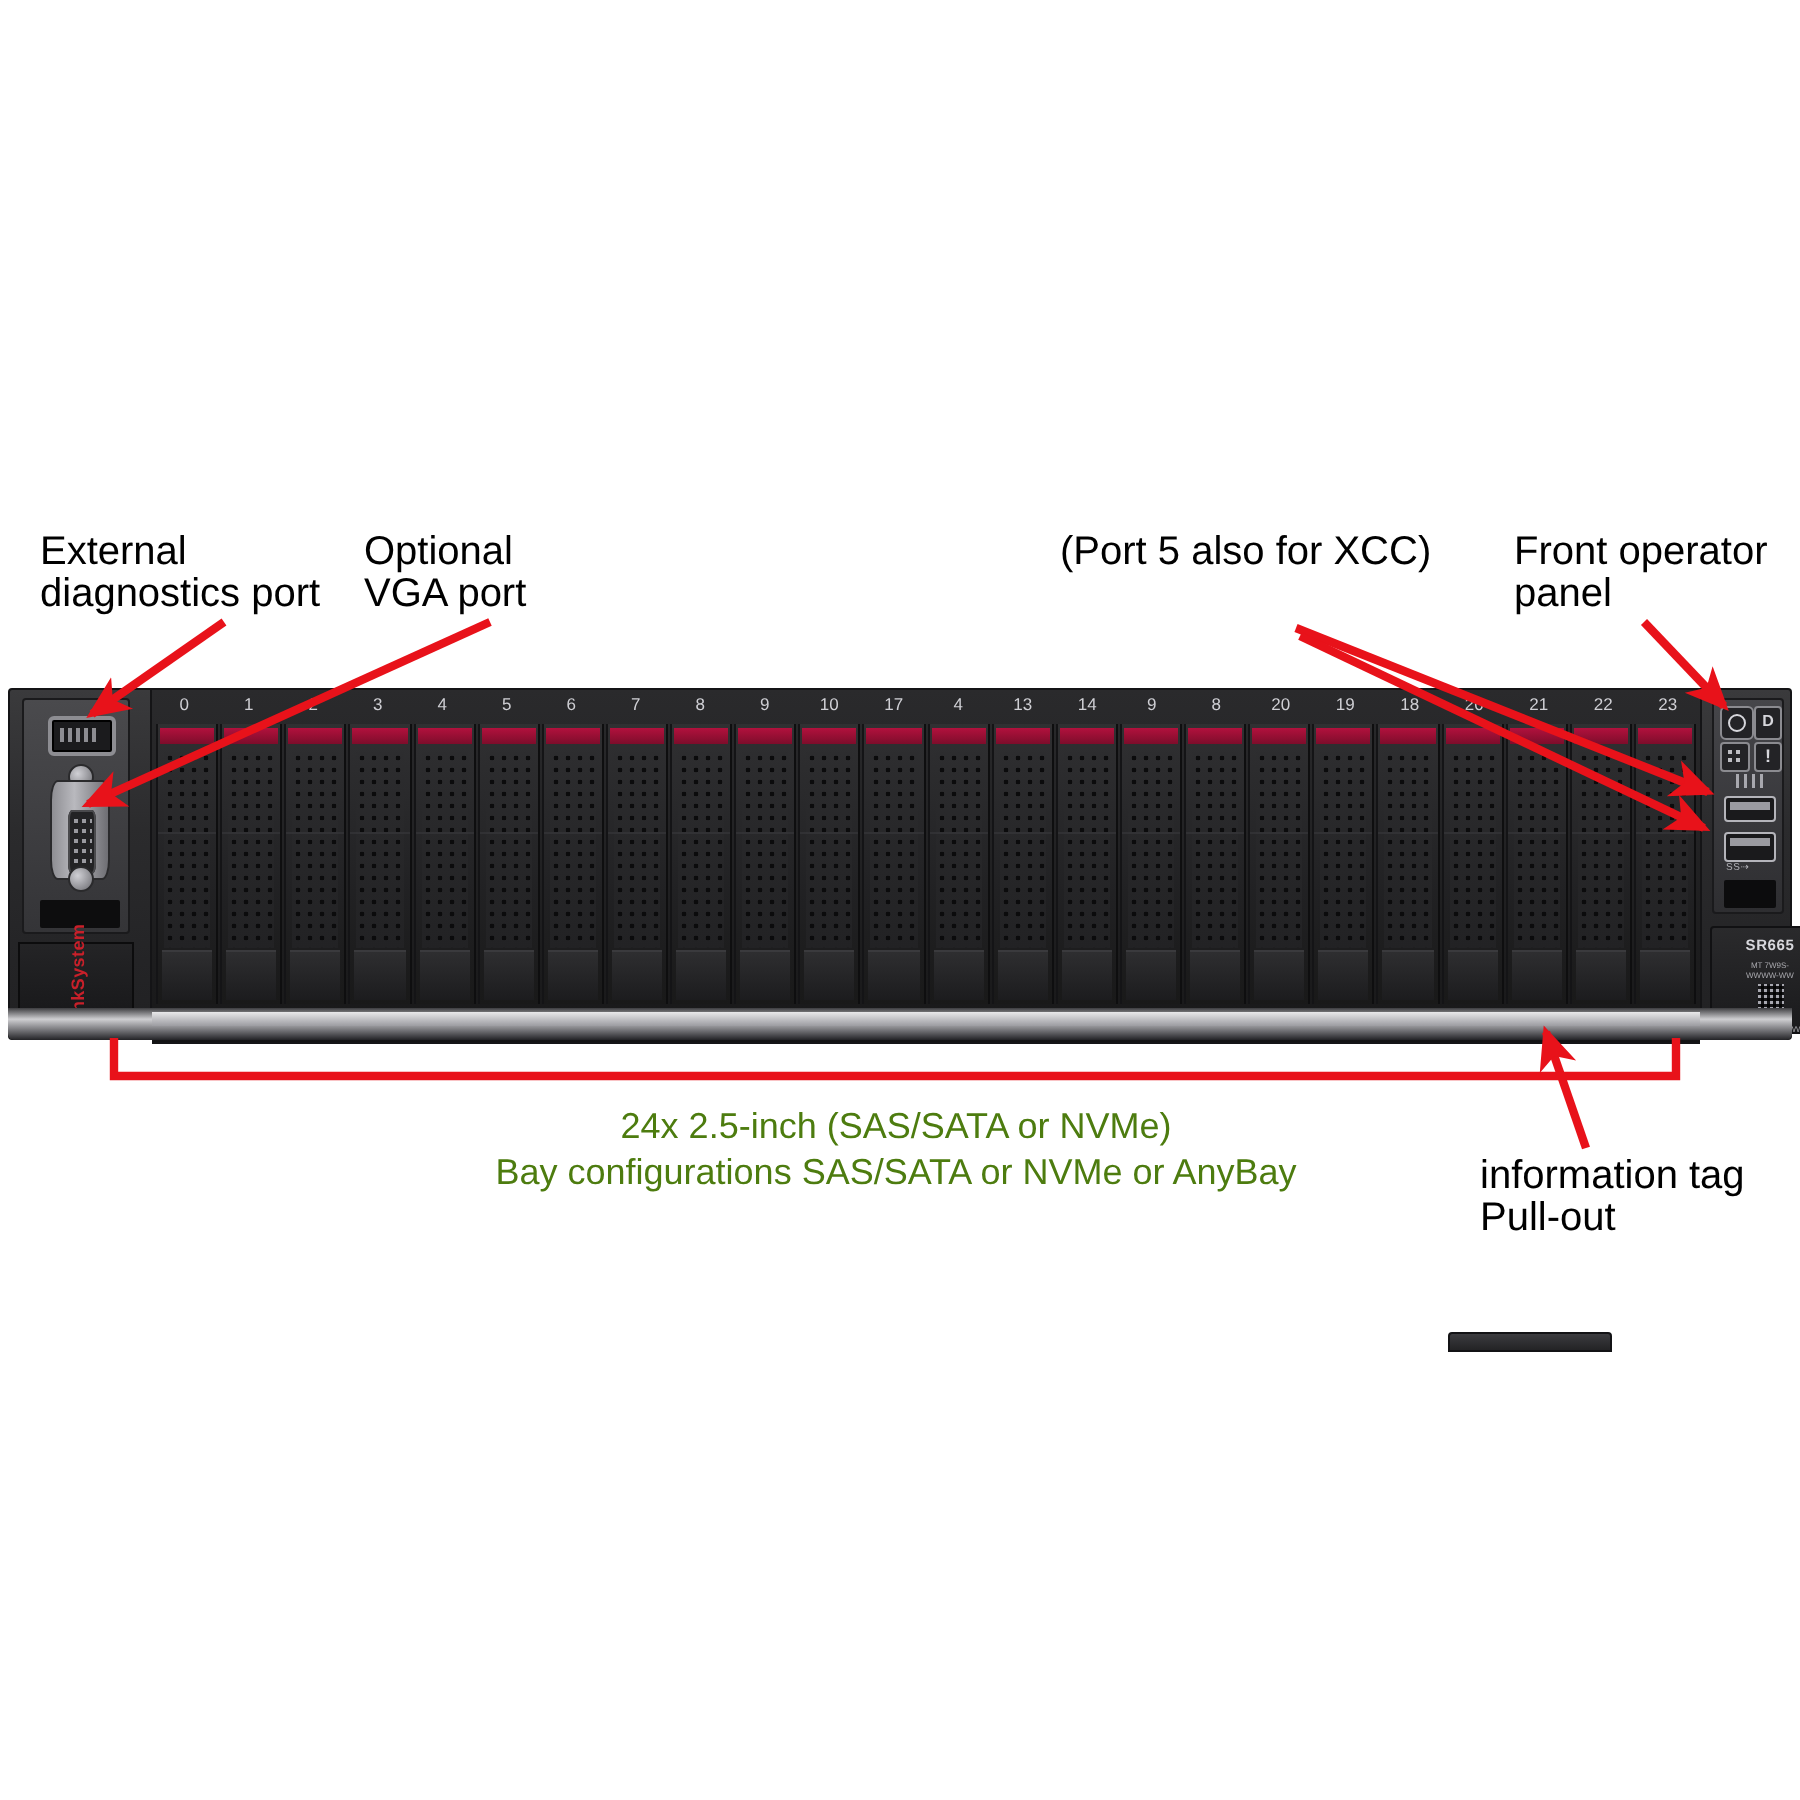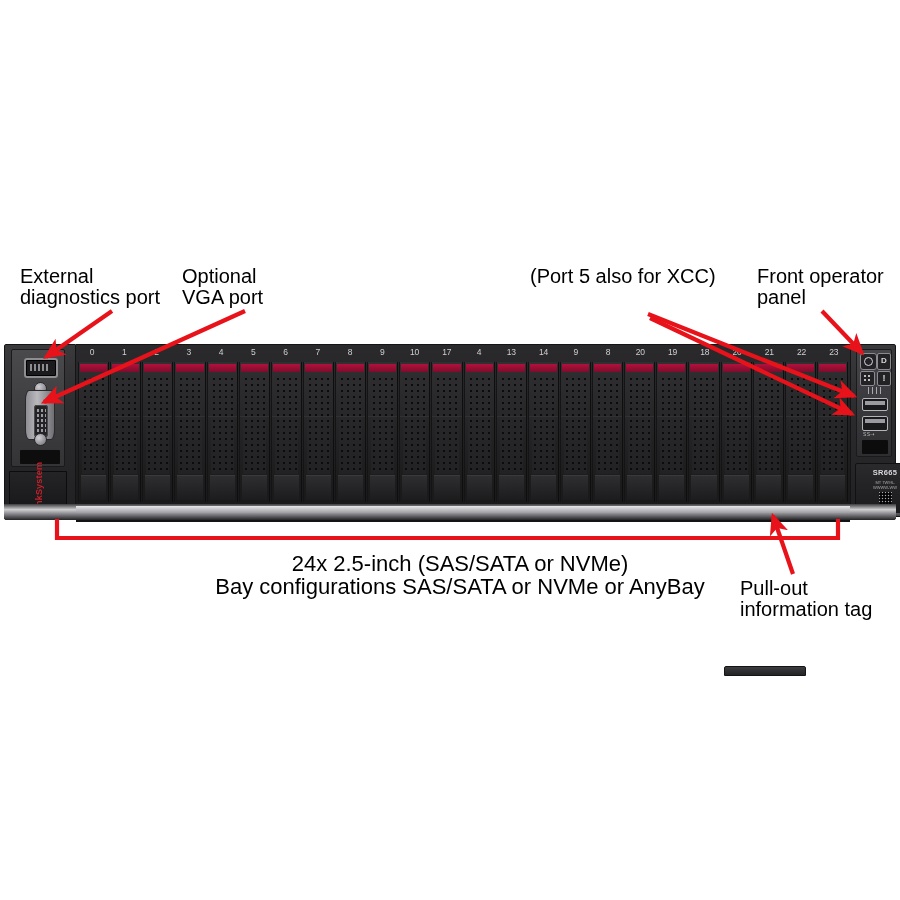--- a/index.html
+++ b/index.html
@@ -13,22 +13,22 @@
            color:#000;white-space:nowrap;}
   .callout .ln{display:block;}
 
   #lbl-diag{left:20px;top:266px;width:160px;}
   #lbl-vga {left:182px;top:266px;width:120px;}
   #lbl-usb {left:530px;top:266px;width:230px;}
   #lbl-fop {left:757px;top:266px;width:142px;}
   #lbl-tag {left:740px;top:578px;width:158px;}
 
   
-  #caption{position:absolute;left:110px;top:552px;width:700px;text-align:center;
-           font-size:22px;line-height:23px;color:#000000;}
+  #caption{position:absolute;left:98px;top:552px;width:700px;text-align:center;
+           font-size:18px;line-height:23px;color:#4d7c0f;}
   #caption .ln{display:block;white-space:nowrap;}
 
   
   #arrows{position:absolute;left:0;top:0;width:900px;height:900px;
           pointer-events:none;}
 
   
   #server{position:absolute;left:4px;top:344px;width:892px;height:176px;}
 
   
@@ -382,22 +382,22 @@
     <span class="ln">VGA port</span>
   </div>
   <div class="callout" id="lbl-usb">
     <span class="ln">(Port 5 also for XCC)</span>
   </div>
   <div class="callout" id="lbl-fop">
     <span class="ln">Front operator</span>
     <span class="ln">panel</span>
   </div>
   <div class="callout" id="lbl-tag">
+    <span class="ln">information tag</span>
     <span class="ln">Pull-out</span>
-    <span class="ln">information tag</span>
   </div>
 
   <div id="caption">
     <span class="ln">24x 2.5-inch (SAS/SATA or NVMe)</span>
     <span class="ln">Bay configurations SAS/SATA or NVMe or AnyBay</span>
   </div>
 
   <svg id="arrows" viewBox="0 0 900 900">
     <defs>
       <marker id="ah" viewBox="0 0 10 10" refX="8.4" refY="5" markerWidth="5.2" markerHeight="5.2" orient="auto-start-reverse">

